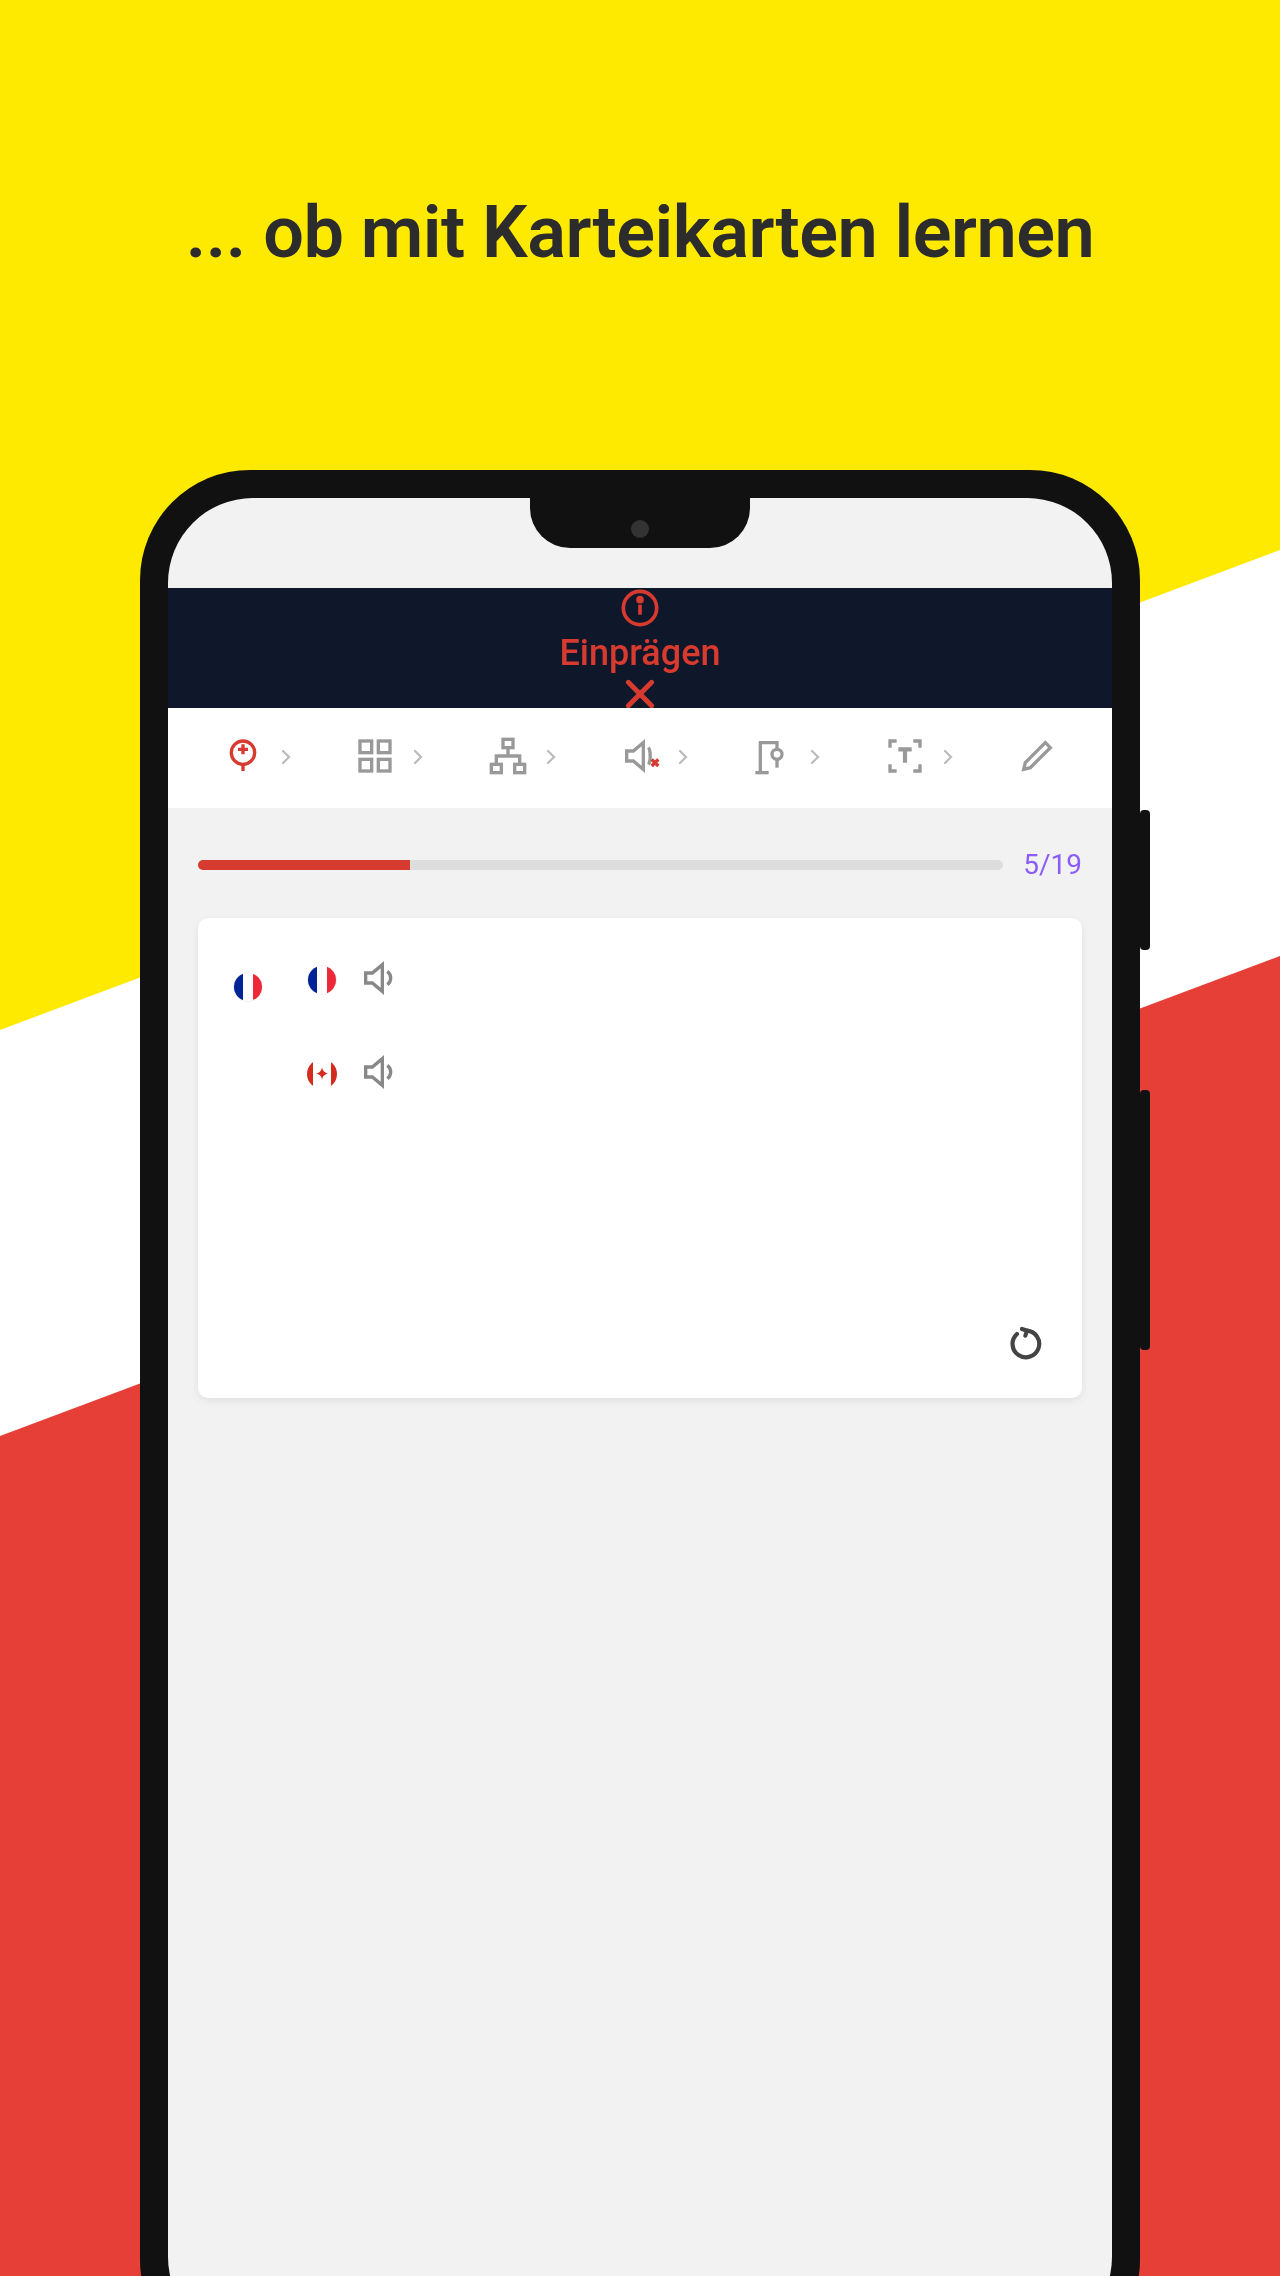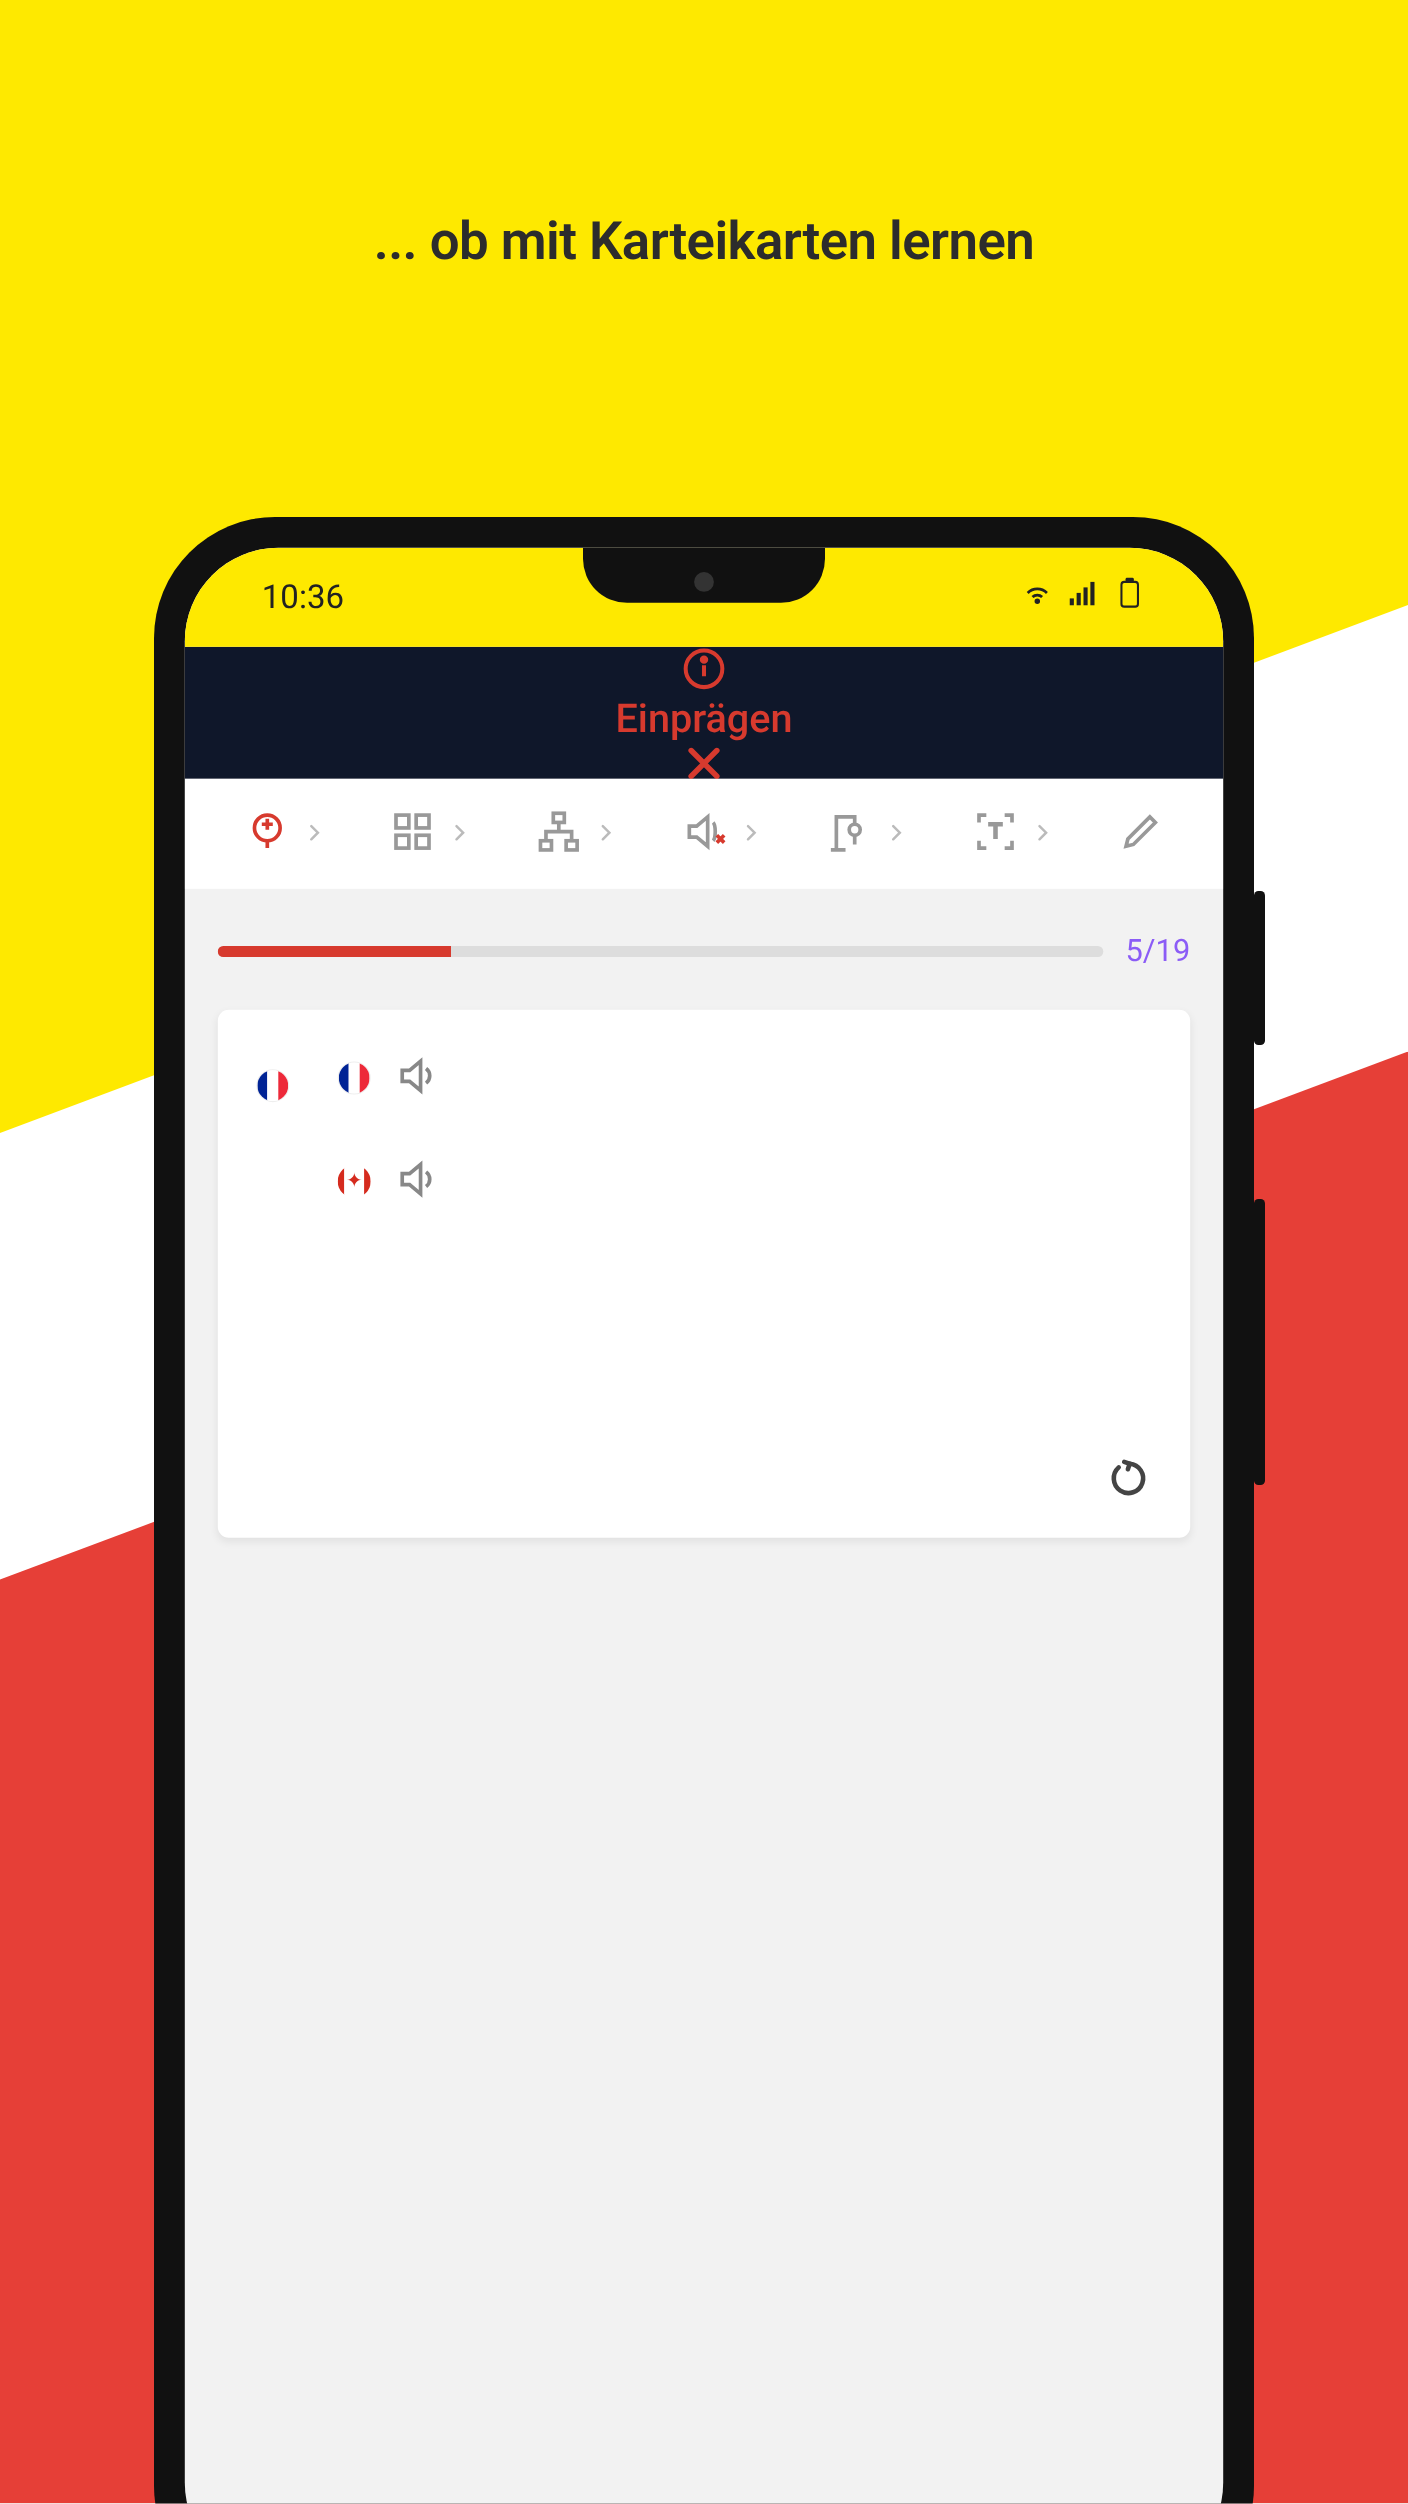--- a/index.html
+++ b/index.html
@@ -32,21 +32,21 @@
     background: #e63f37;
     clip-path: polygon(0 480px, 100% 0, 100% 100%, 0 100%);
     z-index: 0;
   }
   .headline {
     position: absolute;
     top: 190px;
     left: 0;
     width: 100%;
     text-align: center;
-    font-size: 48px;
+    font-size: 72px;
     font-weight: 600;
     color: #2c2c2c;
     z-index: 10;
     letter-spacing: -0.5px;
   }
   .phone {
     position: absolute;
     top: 470px;
     left: 140px;
     width: 1000px;
@@ -249,46 +249,20 @@
 <div class="bg-red"></div>
 
 <div class="headline">... ob mit Karteikarten lernen</div>
 
 <div class="phone">
   <div class="phone-buttons-right"></div>
   <div class="phone-buttons-right2"></div>
   <div class="screen">
     <div class="notch"></div>
 
-    <div class="status-bar">
-      <span>10:36</span>
-      <div class="status-icons">
-        <span>
-          <svg viewBox="0 0 24 24" fill="none" stroke="#222" stroke-width="2">
-              <path d="M5 12a10 10 0 0114 0"></path>
-              <path d="M8.5 15a5 5 0 017 0"></path>
-              <circle cx="12" cy="18" r="1" fill="#222"></circle>
-            </svg>
-        </span>
-        <span>
-          <svg viewBox="0 0 24 24">
-              <rect x="2" y="16" width="3" height="5" fill="#222"></rect>
-              <rect x="7" y="12" width="3" height="9" fill="#222"></rect>
-              <rect x="12" y="8" width="3" height="13" fill="#222"></rect>
-              <rect x="17" y="4" width="3" height="17" fill="#222"></rect>
-            </svg>
-        </span>
-        <span>
-          <svg viewBox="0 0 24 24">
-              <rect x="6" y="4" width="12" height="18" rx="2" fill="#fee900" stroke="#222" stroke-width="1.5"></rect>
-              <rect x="9" y="1" width="6" height="3" rx="1" fill="#222"></rect>
-            </svg>
-        </span>
-      </div>
-    </div>
 
     <div class="title-bar">
       <span class="info-icon">
         <svg viewBox="0 0 24 24" fill="none" stroke="#d73a2e" stroke-width="2.2">
             <circle cx="12" cy="12" r="10"></circle>
             <line x1="12" y1="10" x2="12" y2="16"></line>
             <circle cx="12" cy="7" r="1.2" fill="#d73a2e"></circle>
           </svg>
       </span>
       <span class="title">Einprägen</span>

